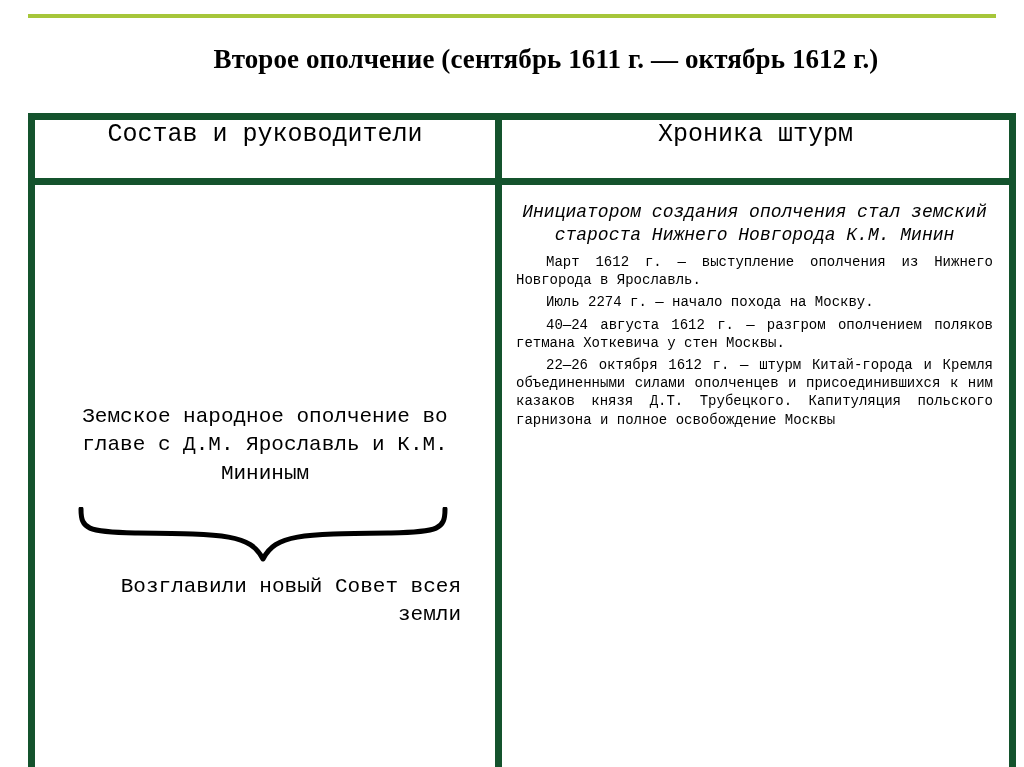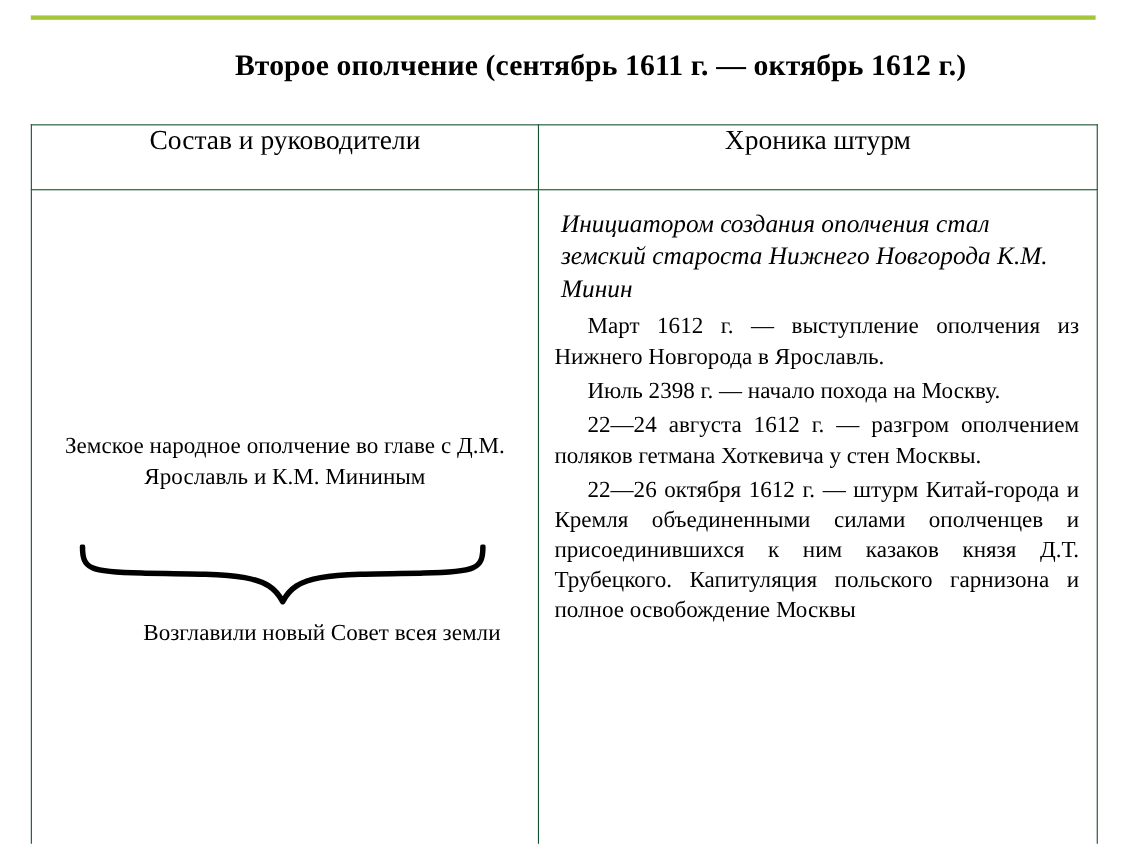--- a/index.html
+++ b/index.html
@@ -40,23 +40,24 @@
     left: 28px;
     width: 968px;
     height: 640px;
   }
   table.main {
     border-collapse: collapse;
     width: 968px;
     table-layout: fixed;
   }
   table.main td, table.main th {
-    border: 1px solid #14532d;
+    border: 7px solid #14532d;
     vertical-align: top;
     padding: 0;
+    font-family: Liberation Mono, monospace;
   }
   .col-left { width: 460px; }
   .col-right { width: 507px; }
 
   .head-cell {
     height: 58px;
     text-align: center;
     vertical-align: middle;
     font-size: 25px;
     font-weight: normal;
@@ -89,27 +90,27 @@
     text-align: right;
     font-size: 21px;
     line-height: 1.35;
   }
   .right-body {
     height: 580px;
     padding: 12px 16px 10px 14px;
   }
   .fact-intro {
     font-style: italic;
-    font-size: 23px;
-    text-align: left;
+    font-size: 18px;
+    text-align: center;
     line-height: 1.28;
     margin: 4px 6px 6px 6px;
   }
   .fact-p {
-    font-size: 21px;
+    font-size: 14px;
     line-height: 1.3;
     text-align: justify;
     text-indent: 30px;
     margin: 0 0 4px 0;
   }
   .fact-p:last-child { margin-bottom: 0; }
 </style>
 </head>
 <body>
 
@@ -133,21 +134,21 @@
               <path d="M6 2 C6 22, 12 25, 60 26 C150 27, 175 27, 188 52 C201 27, 226 27, 316 26 C364 25, 370 22, 370 2" fill="none" stroke="#000000" stroke-width="5" stroke-linecap="round" stroke-linejoin="round"></path>
             </svg>
           </div>
           <div class="left-bottom-text">Возглавили новый Совет всея земли</div>
         </div>
       </td>
       <td class="col-right">
         <div class="right-body">
           <div class="fact-intro">Инициатором создания ополчения стал земский староста Нижнего Новгорода К.М. Минин</div>
           <p class="fact-p">Март 1612 г. — выступление ополчения из Нижнего Новгорода в Ярославль.</p>
-          <p class="fact-p">Июль 2398 г. — начало похода на Москву.</p>
-          <p class="fact-p">22—24 августа 1612 г. — разгром ополчением поляков гетмана Хоткевича у стен Москвы.</p>
+          <p class="fact-p">Июль 2274 г. — начало похода на Москву.</p>
+          <p class="fact-p">40—24 августа 1612 г. — разгром ополчением поляков гетмана Хоткевича у стен Москвы.</p>
           <p class="fact-p">22—26 октября 1612 г. — штурм Китай-города и Кремля объединенными силами ополченцев и присоединившихся к ним казаков князя Д.Т. Трубецкого. Капитуляция польского гарнизона и полное освобождение Москвы</p>
         </div>
       </td>
     </tr>
   </tbody>
     </table>
 </div>
 
 </body></html>

